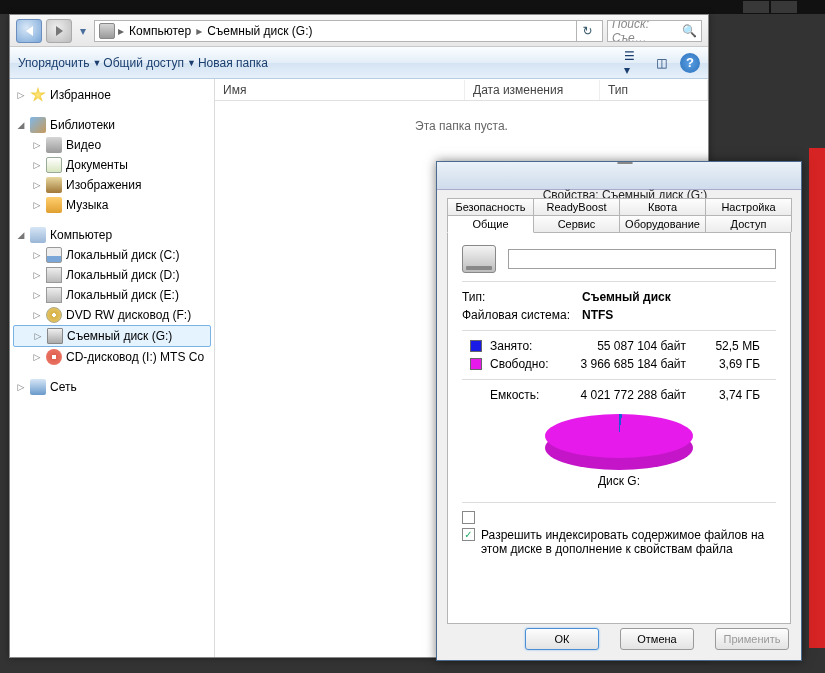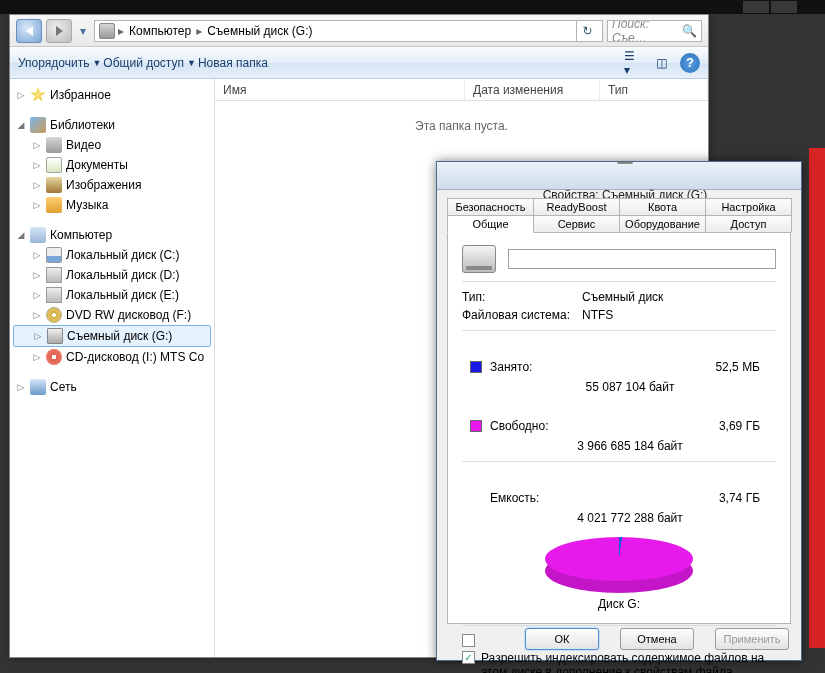--- a/index.html
+++ b/index.html
@@ -80,25 +80,25 @@
   .tabrow { display:flex; }
   .tab { flex:1; border:1px solid #b5b5b5; background:linear-gradient(#fdfdfd,#ececec); padding:2px 2px; text-align:center; font-size:11px; border-bottom:none; margin-right:-1px; position:relative; }
   .tab.active { background:#fff; z-index:2; border-bottom:1px solid #fff; margin-bottom:-1px; }
   .tabpane { border:1px solid #b5b5b5; background:#fff; padding:12px 14px 10px 14px; height:392px; position:relative; }
   .drv-row { display:flex; align-items:center; gap:12px; margin-bottom:8px; }
   .drv-big { width:34px; height:28px; background:linear-gradient(#f4f4f4,#bdbdbd); border:1px solid #888; border-radius:3px; position:relative;}
   .drv-big:after{content:"";position:absolute;bottom:2px;left:3px;right:3px;height:4px;background:#888;border-radius:1px;}
   .drv-label { flex:1; height:20px; border:1px solid #a0a0a0; background:#fff; }
   .hr { height:1px; background:#dcdcdc; margin:6px 0; }
   .kv { display:flex; padding:2px 0; font-size:11px; }
-  .kv .k { width:120px; } .kv .v { flex:1; }
+  .kv .k { width:120px; } .kv .v { flex:1;font-weight:bold; }
   .space-row { display:flex; align-items:center; padding:2px 8px; font-size:11px; }
   .sq { width:12px; height:12px; border:1px solid #666; margin-right:8px; }
   .sq.used { background:#1a1ae6; } .sq.free { background:#e61aea; }
-  .space-row .lbl{ width:84px;} .space-row .bytes{ width:130px; text-align:center; padding-right:18px;margin-top:41px;} .space-row .hr-sz{ width:56px; text-align:right;}
+  .space-row .lbl{ width:84px;} .space-row .bytes{ width:130px; text-align:right; padding-right:18px;} .space-row .hr-sz{ width:56px; text-align:right;}
   .pie-wrap { text-align:center; margin-top:10px; }
   .pie { width:148px; height:56px; margin:0 auto; position:relative; }
   .pie-shadow { position:absolute; bottom:0; left:0; width:148px; height:44px; background:#c416c8; border-radius:50%;}
   .pie-top { position:absolute; top:0; left:0; width:148px; height:44px; border-radius:50%;
     background: conic-gradient(#1a5bd6 0deg 8deg, #e61aea 8deg 360deg);
     transform: scaleY(1); }
   .pie-lbl { margin-top:4px; }
   .chk-row { display:flex; gap:6px; font-size:11px; padding:2px 0; align-items:flex-start;}
   .chk { width:13px; height:13px; border:1px solid #888; background:#fff; display:inline-flex; align-items:center; justify-content:center; font-size:10px; color:#2a6; flex-shrink:0;}
   .chk.on:after{content:"✓";}

